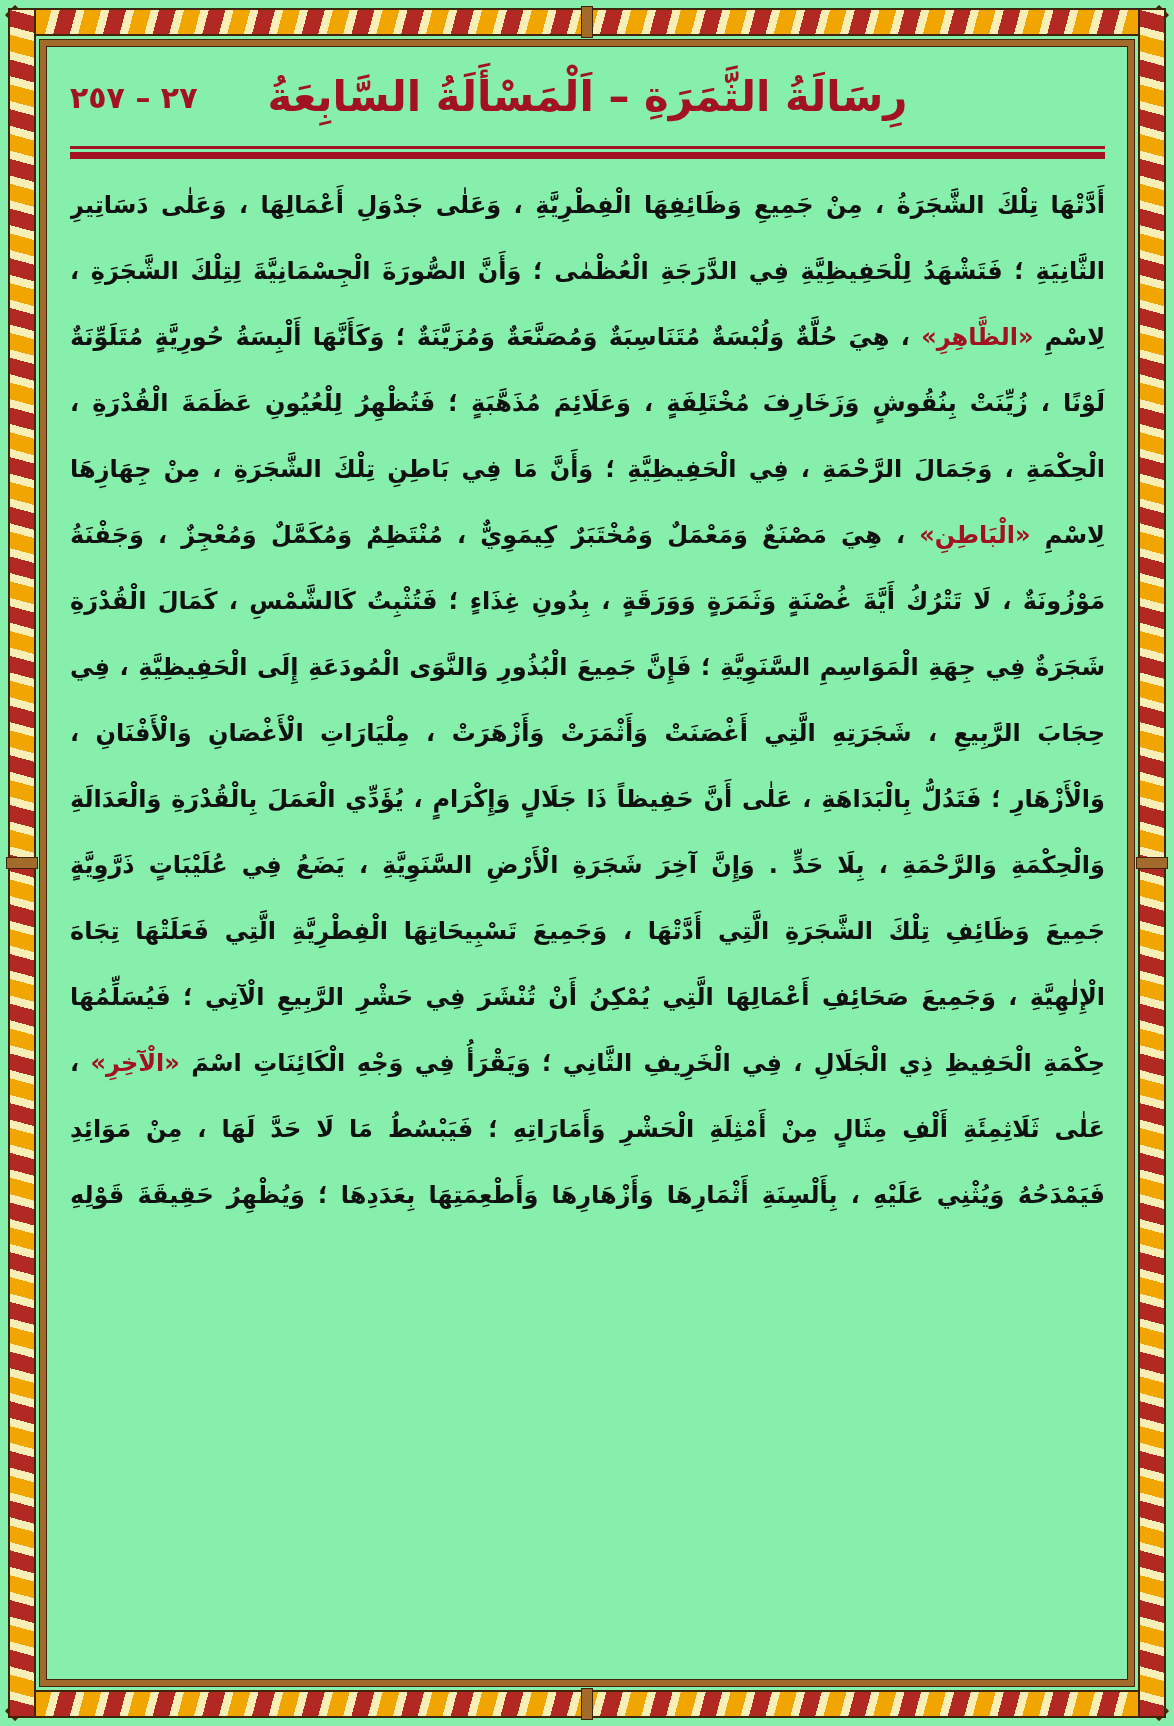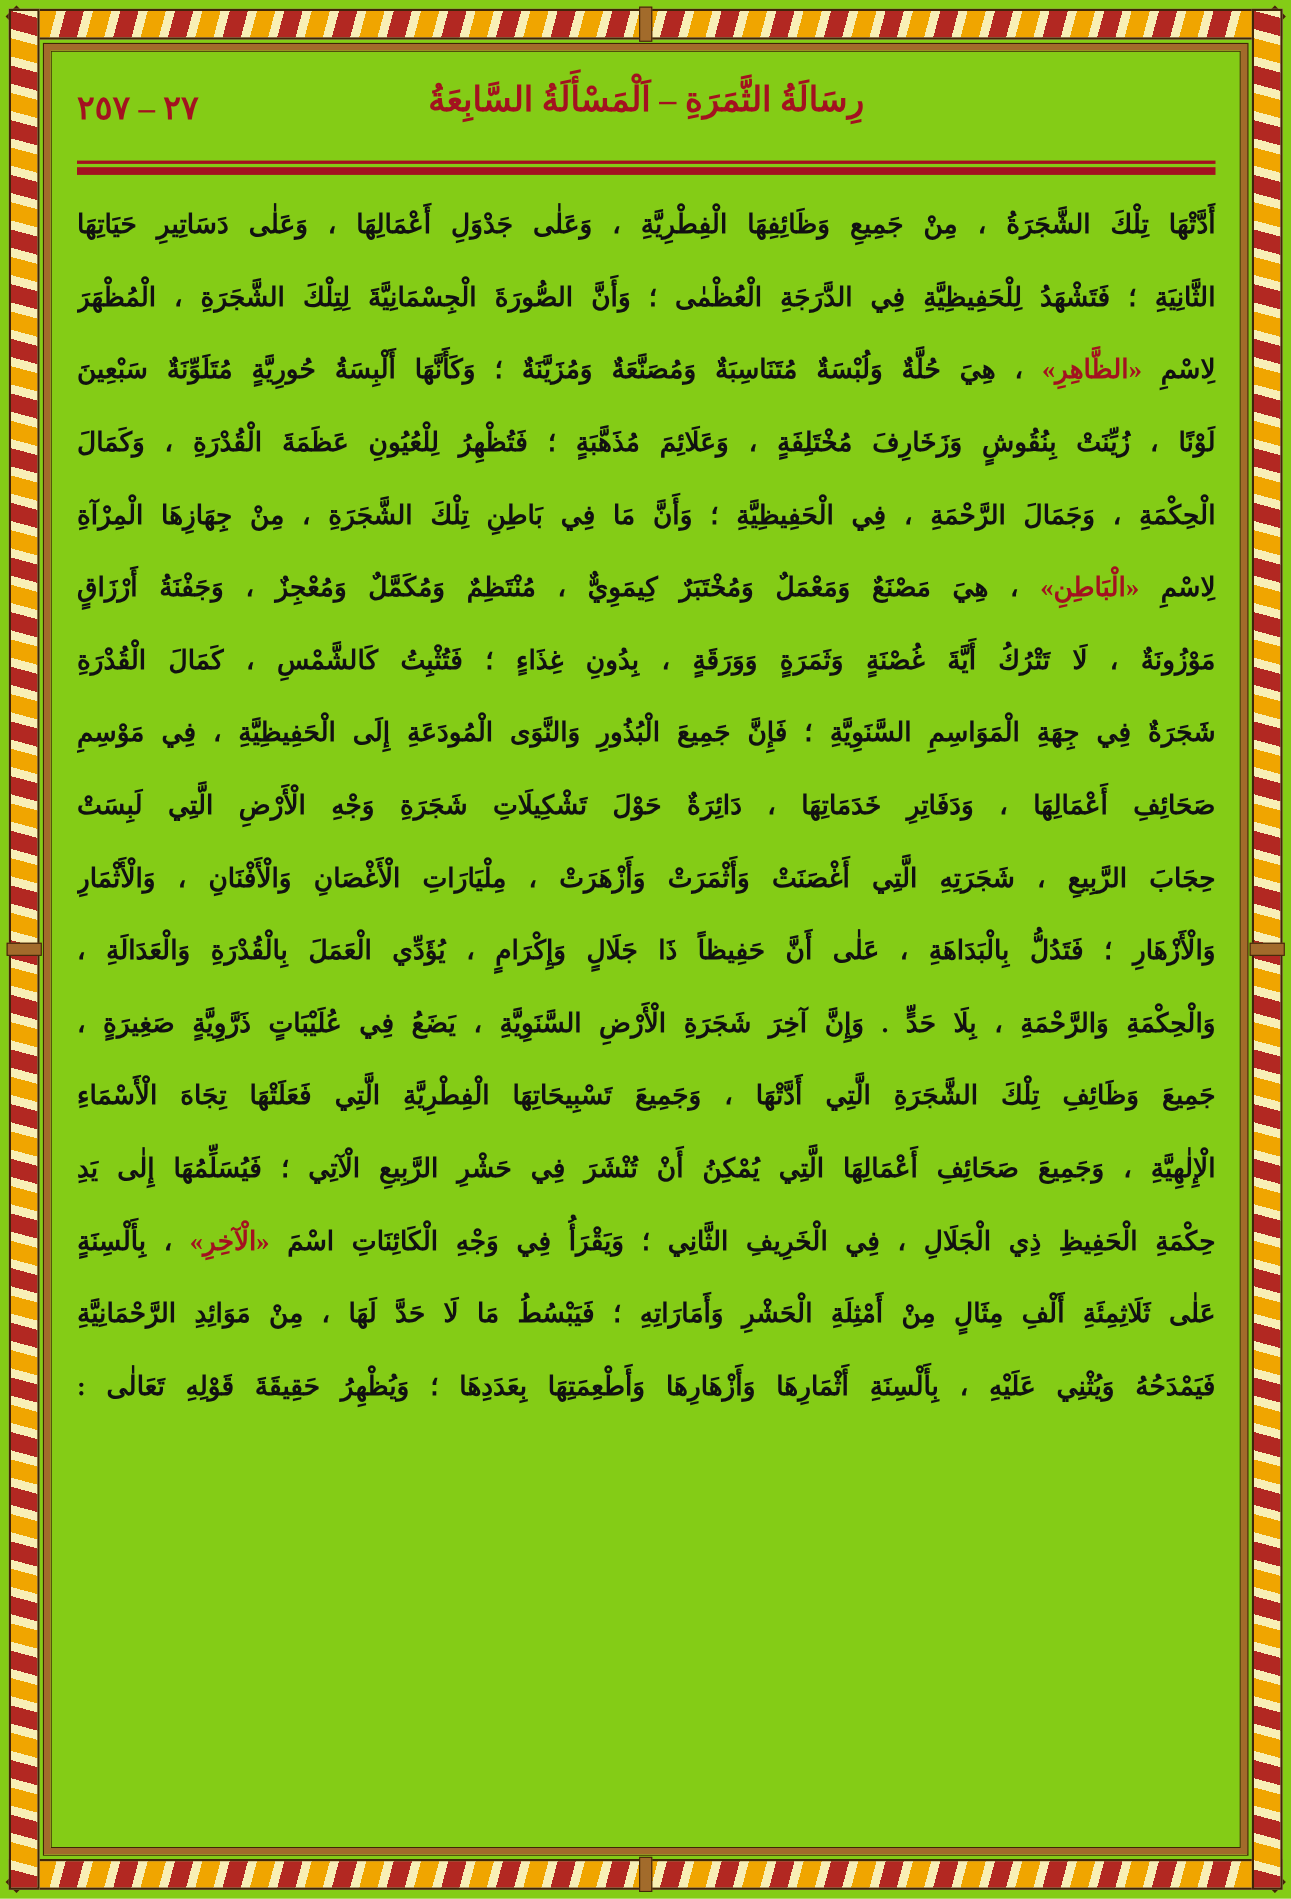--- a/index.html
+++ b/index.html
@@ -10,21 +10,21 @@
     --chain-gold:#f0a500;
     --chain-cream:#f8efb6;
     --outline-dark:#402508;
   }
   *{margin:0;padding:0;box-sizing:border-box;}
   html,body{background:#ffffff;}
   body{
     width:1174px;height:1726px;position:relative;overflow:hidden;
     font-family:"DejaVu Sans",sans-serif;color:var(--text);
   }
-  .page{position:absolute;inset:0;background:#84cc16;font-family:Liberation Serif, serif;}
+  .page{position:absolute;inset:0;background:#86efac;}
 
   
   .band{position:absolute;border:2px solid var(--outline-dark);}
   .band-top,.band-bottom{
     left:8px;right:8px;height:28px;
     background:
       repeating-linear-gradient(105deg,
         var(--chain-red) 0 16px,
         var(--chain-cream) 16px 24px,
         var(--chain-gold) 24px 40px,
@@ -67,21 +67,21 @@
   
   .content{position:absolute;left:70px;right:69px;top:58px;bottom:40px;}
   .hdr{position:relative;height:88px;}
   .pageno{
     position:absolute;left:0;top:22px;
     color:var(--accent-red);font-size:30px;font-weight:bold;
     letter-spacing:2px;direction:rtl;
   }
   .title{
     text-align:center;padding-top:14px;
-    color:var(--accent-red);font-size:31px;font-weight:bold;direction:rtl;
+    color:var(--accent-red);font-size:42px;font-weight:bold;direction:rtl;
   }
   .rules{margin-top:0;}
   .rule-thin{height:3px;background:var(--accent-red);}
   .rule-thick{height:7px;background:var(--accent-red);margin-top:3px;}
 
   .body-text{margin-top:13px;direction:rtl;}
   .line{
     height:66px;line-height:66px;overflow:hidden;
     font-size:24px;font-weight:bold;
     text-align:justify;text-align-last:justify;
@@ -122,21 +122,20 @@
     </div>
     <main class="body-text">
         <div class="line"><span>أَدَّتْهَا تِلْكَ الشَّجَرَةُ ، مِنْ جَمِيعِ وَظَائِفِهَا الْفِطْرِيَّةِ ، وَعَلٰى جَدْوَلِ أَعْمَالِهَا ، وَعَلٰى دَسَاتِيرِ حَيَاتِهَا</span></div>
         <div class="line"><span>الثَّانِيَةِ ؛ فَتَشْهَدُ لِلْحَفِيظِيَّةِ فِي الدَّرَجَةِ الْعُظْمٰى ؛ وَأَنَّ الصُّورَةَ الْجِسْمَانِيَّةَ لِتِلْكَ الشَّجَرَةِ ، الْمُظْهَرَ</span></div>
         <div class="line"><span>لِاسْمِ </span><span class="divine-name">«الظَّاهِرِ»</span><span> ، هِيَ حُلَّةٌ وَلُبْسَةٌ مُتَنَاسِبَةٌ وَمُصَنَّعَةٌ وَمُزَيَّنَةٌ ؛ وَكَأَنَّهَا أَلْبِسَةُ حُورِيَّةٍ مُتَلَوِّنَةٌ سَبْعِينَ</span></div>
         <div class="line"><span>لَوْنًا ، زُيِّنَتْ بِنُقُوشٍ وَزَخَارِفَ مُخْتَلِفَةٍ ، وَعَلَائِمَ مُذَهَّبَةٍ ؛ فَتُظْهِرُ لِلْعُيُونِ عَظَمَةَ الْقُدْرَةِ ، وَكَمَالَ</span></div>
         <div class="line"><span>الْحِكْمَةِ ، وَجَمَالَ الرَّحْمَةِ ، فِي الْحَفِيظِيَّةِ ؛ وَأَنَّ مَا فِي بَاطِنِ تِلْكَ الشَّجَرَةِ ، مِنْ جِهَازِهَا الْمِرْآةِ</span></div>
         <div class="line"><span>لِاسْمِ </span><span class="divine-name">«الْبَاطِنِ»</span><span> ، هِيَ مَصْنَعٌ وَمَعْمَلٌ وَمُخْتَبَرٌ كِيمَوِيٌّ ، مُنْتَظِمٌ وَمُكَمَّلٌ وَمُعْجِزٌ ، وَجَفْنَةُ أَرْزَاقٍ</span></div>
         <div class="line"><span>مَوْزُونَةٌ ، لَا تَتْرُكُ أَيَّةَ غُصْنَةٍ وَثَمَرَةٍ وَوَرَقَةٍ ، بِدُونِ غِذَاءٍ ؛ فَتُثْبِتُ كَالشَّمْسِ ، كَمَالَ الْقُدْرَةِ</span></div>
         <div class="line"><span>شَجَرَةٌ فِي جِهَةِ الْمَوَاسِمِ السَّنَوِيَّةِ ؛ فَإِنَّ جَمِيعَ الْبُذُورِ وَالنَّوَى الْمُودَعَةِ إِلَى الْحَفِيظِيَّةِ ، فِي مَوْسِمِ</span></div>
-        <div class="line"><span>صَحَائِفِ أَعْمَالِهَا ، وَدَفَاتِرِ خَدَمَاتِهَا ، دَائِرَةٌ حَوْلَ تَشْكِيلَاتِ شَجَرَةِ وَجْهِ الْأَرْضِ الَّتِي لَبِسَتْ</span></div>
         <div class="line"><span>حِجَابَ الرَّبِيعِ ، شَجَرَتِهِ الَّتِي أَغْصَنَتْ وَأَثْمَرَتْ وَأَزْهَرَتْ ، مِلْيَارَاتِ الْأَغْصَانِ وَالْأَفْنَانِ ، وَالْأَثْمَارِ</span></div>
         <div class="line"><span>وَالْأَزْهَارِ ؛ فَتَدُلُّ بِالْبَدَاهَةِ ، عَلٰى أَنَّ حَفِيظاً ذَا جَلَالٍ وَإِكْرَامٍ ، يُؤَدِّي الْعَمَلَ بِالْقُدْرَةِ وَالْعَدَالَةِ ،</span></div>
         <div class="line"><span>وَالْحِكْمَةِ وَالرَّحْمَةِ ، بِلَا حَدٍّ . وَإِنَّ آخِرَ شَجَرَةِ الْأَرْضِ السَّنَوِيَّةِ ، يَضَعُ فِي عُلَيْبَاتٍ ذَرَّوِيَّةٍ صَغِيرَةٍ ،</span></div>
         <div class="line"><span>جَمِيعَ وَظَائِفِ تِلْكَ الشَّجَرَةِ الَّتِي أَدَّتْهَا ، وَجَمِيعَ تَسْبِيحَاتِهَا الْفِطْرِيَّةِ الَّتِي فَعَلَتْهَا تِجَاهَ الْأَسْمَاءِ</span></div>
         <div class="line"><span>الْإِلٰهِيَّةِ ، وَجَمِيعَ صَحَائِفِ أَعْمَالِهَا الَّتِي يُمْكِنُ أَنْ تُنْشَرَ فِي حَشْرِ الرَّبِيعِ الْآتِي ؛ فَيُسَلِّمُهَا إِلٰى يَدِ</span></div>
         <div class="line"><span>حِكْمَةِ الْحَفِيظِ ذِي الْجَلَالِ ، فِي الْخَرِيفِ الثَّانِي ؛ وَيَقْرَأُ فِي وَجْهِ الْكَائِنَاتِ اسْمَ </span><span class="divine-name">«الْآخِرِ»</span><span> ، بِأَلْسِنَةٍ</span></div>
         <div class="line"><span>عَلٰى ثَلَاثِمِئَةِ أَلْفِ مِثَالٍ مِنْ أَمْثِلَةِ الْحَشْرِ وَأَمَارَاتِهِ ؛ فَيَبْسُطُ مَا لَا حَدَّ لَهَا ، مِنْ مَوَائِدِ الرَّحْمَانِيَّةِ</span></div>
         <div class="line"><span>فَيَمْدَحُهُ وَيُثْنِي عَلَيْهِ ، بِأَلْسِنَةِ أَثْمَارِهَا وَأَزْهَارِهَا وَأَطْعِمَتِهَا بِعَدَدِهَا ؛ وَيُظْهِرُ حَقِيقَةَ قَوْلِهِ تَعَالٰى :</span></div>
       </main>
   </div>

